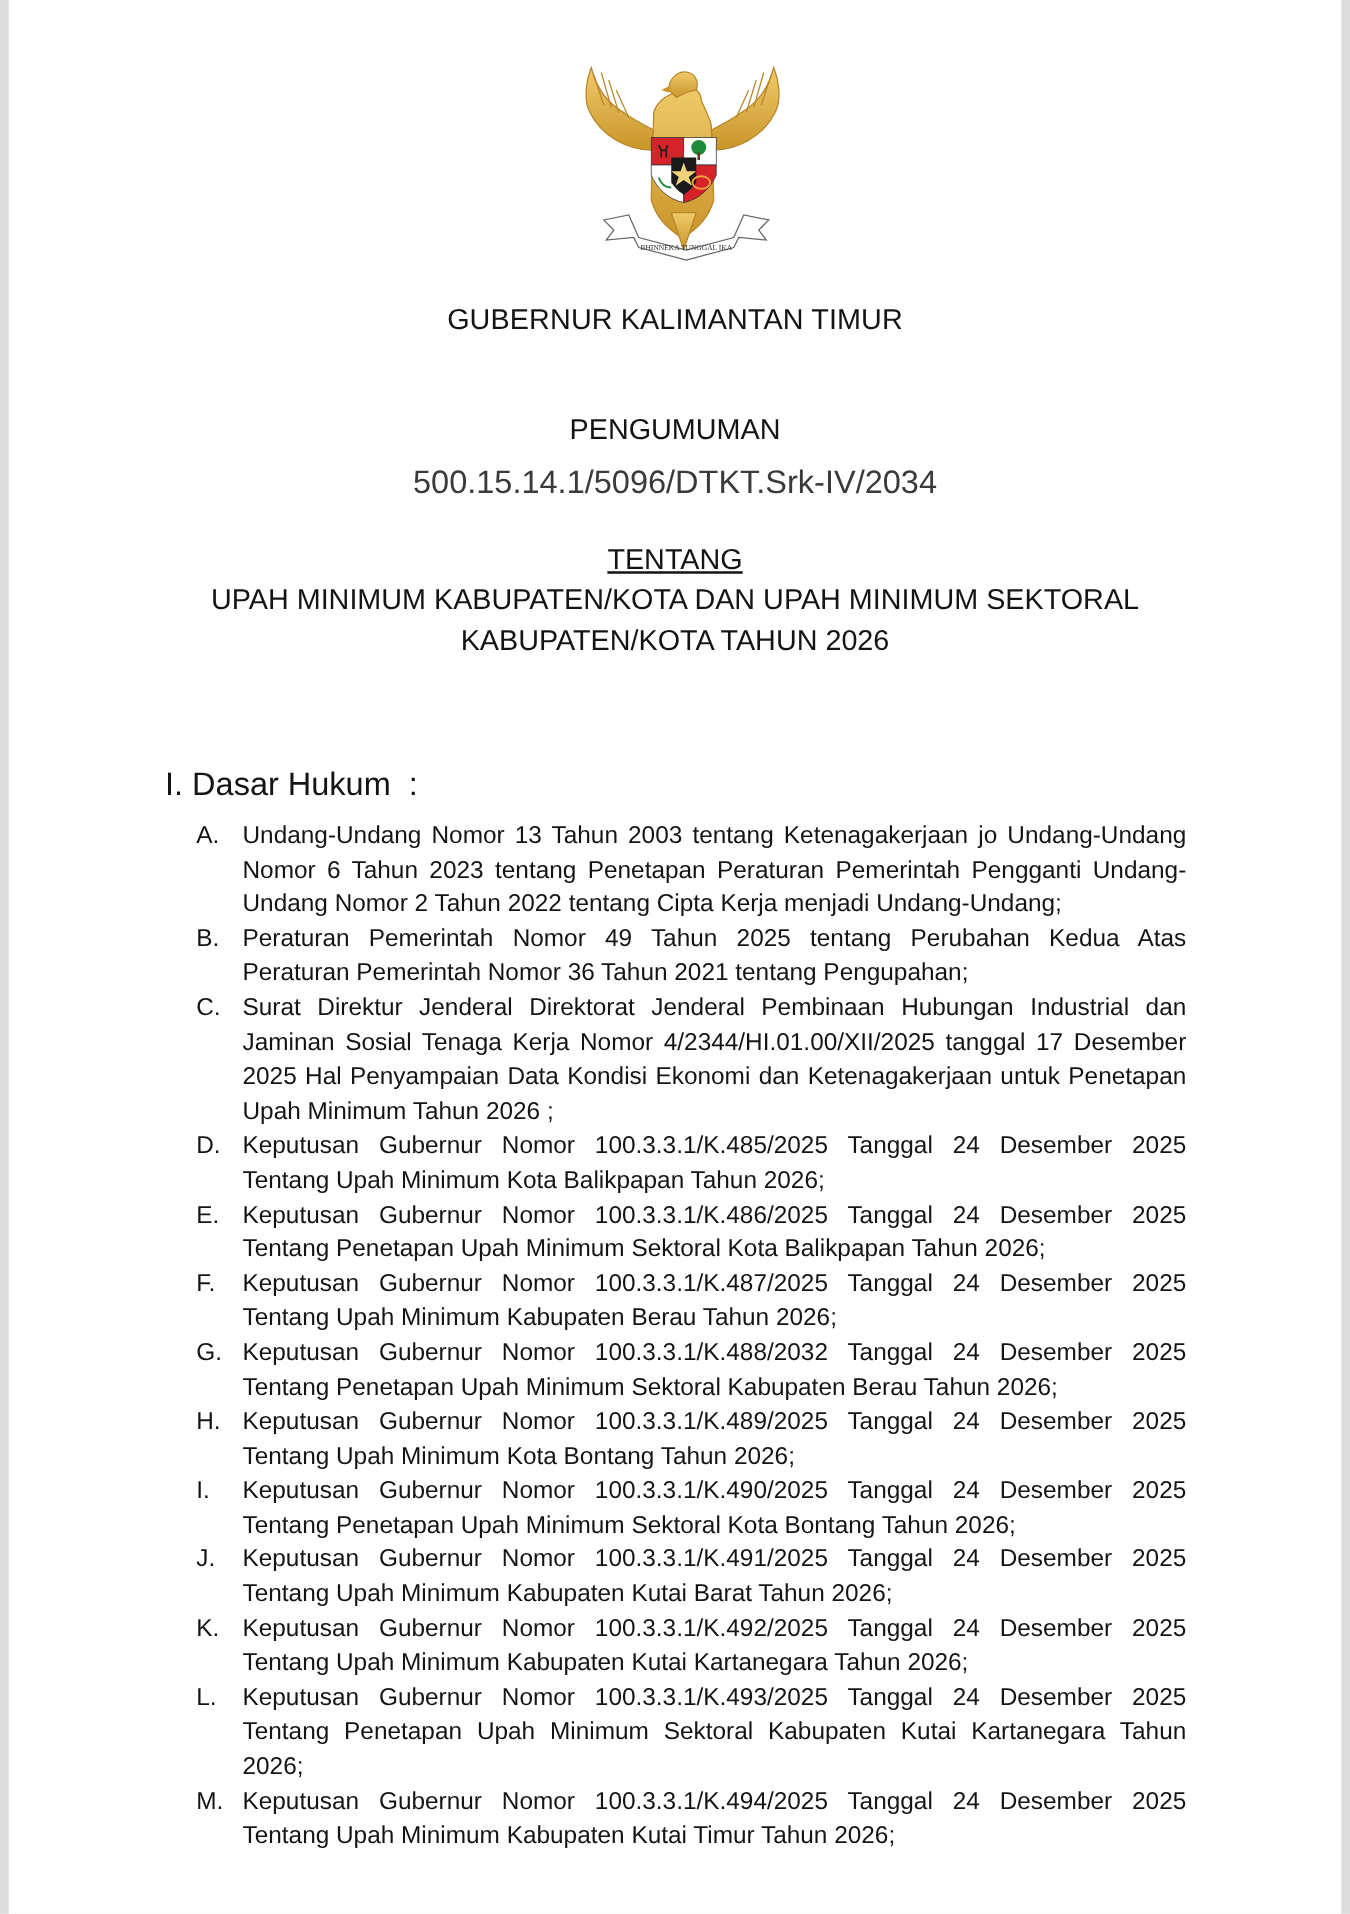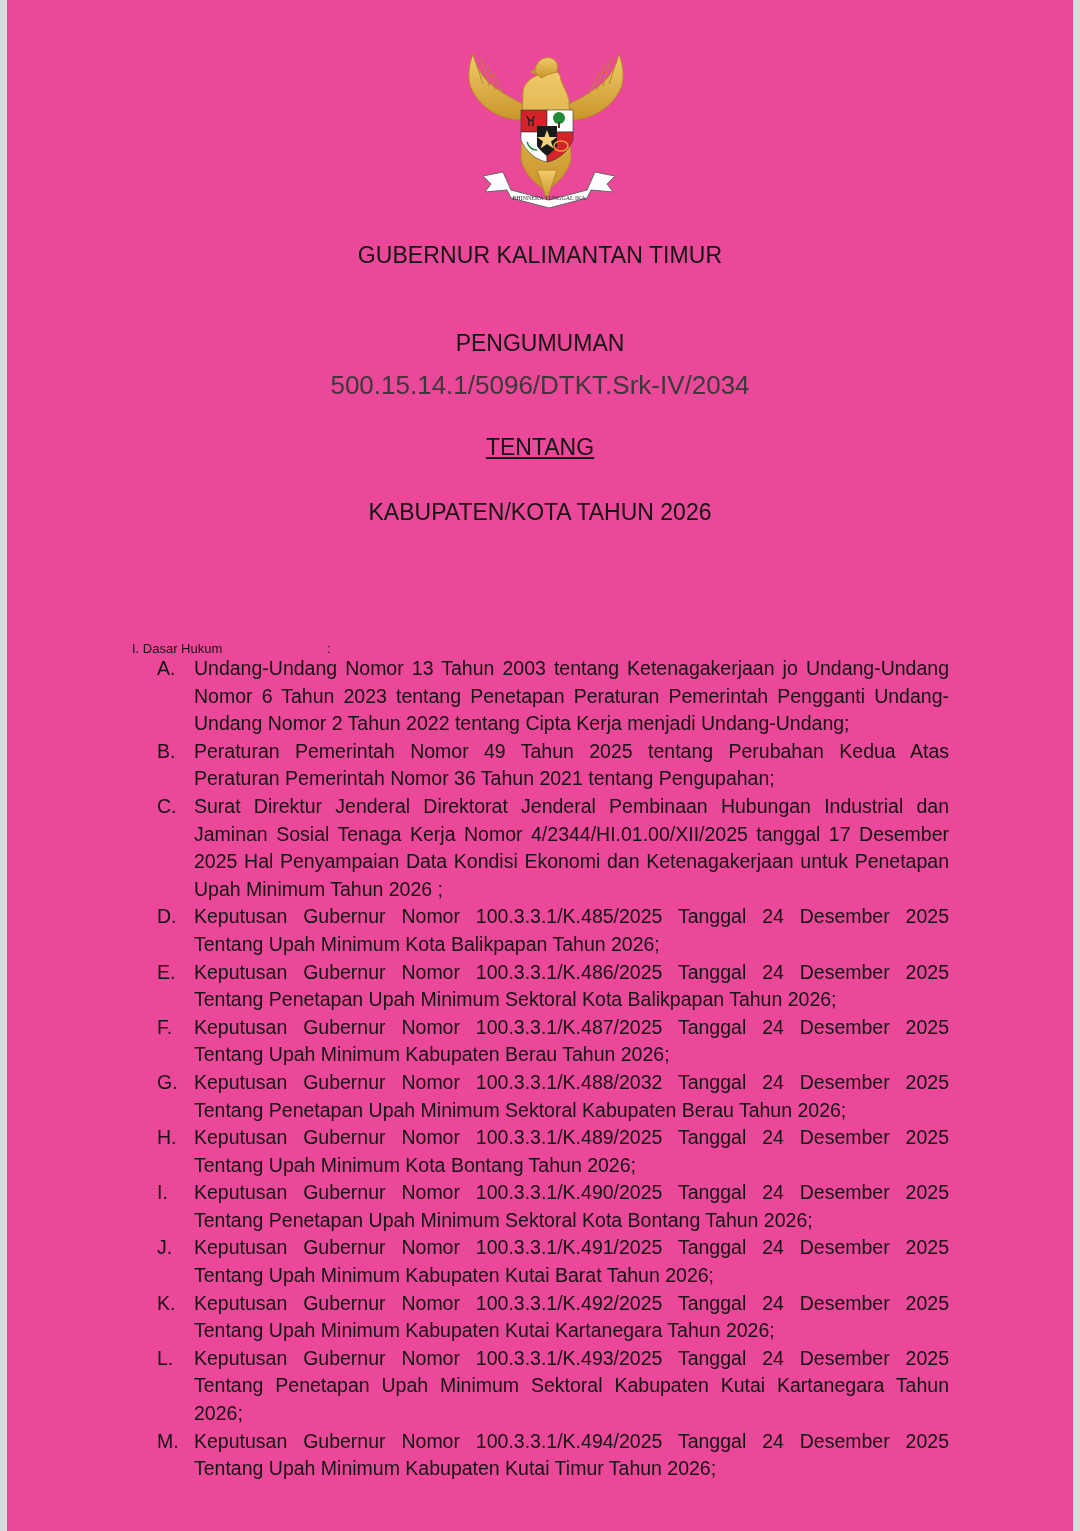--- a/index.html
+++ b/index.html
@@ -4,38 +4,38 @@
   <style>
     html, body { margin: 0; padding: 0; }
     body {
       width: 1080px; height: 1531px; overflow: hidden;
       background: #dcdcdc;
       font-family: "Liberation Sans", sans-serif;
       color: #141414;
     }
     .page {
       position: absolute; left: 7px; top: 0; width: 1066px; height: 1531px;
-      background: #ec4899;
+      background: #ffffff;
     }
     .emblem {
       position: absolute; left: 456px; top: 50px; width: 166px; height: 160px;
     }
     .center-line {
       position: absolute; left: 0; width: 1066px; text-align: center;
       white-space: nowrap;
     }
     .gov-title { top: 242px; font-size: 23px; letter-spacing: 0.1px; }
     .ann-title { top: 330px; font-size: 23px; }
     .ann-number { top: 370px; font-size: 26px; color: #3a3a3a; }
     .tentang { top: 434px; font-size: 23px; text-decoration: underline; }
     .subject-1 { top: 466px; font-size: 23px; }
     .subject-2 { top: 499px; font-size: 23px; }
 
     .section-heading {
-      position: absolute; left: 125px; top: 641px; font-size: 13px;
+      position: absolute; left: 125px; top: 612px; font-size: 26px;
     }
     .section-heading .colon { position: absolute; left: 195px; top: 0; }
 
     .legal-list {
       position: absolute; left: 150px; top: 655px; width: 792px;
       margin: 0; padding: 0; list-style: none;
     }
     .legal-item {
       position: relative; padding-left: 37px;
       font-size: 19.5px; line-height: 27.6px;
@@ -89,20 +89,21 @@
     <g>
       <path d="M20 126 L40 122 L48 140 L86 150 L124 140 L132 122 L152 126 L144 134 L150 142 L128 140 L124 148 L86 158 L48 148 L44 140 L22 142 L28 134 Z" fill="#ffffff" stroke="#666" stroke-width="1"></path>
       <text x="86" y="150" font-size="6" text-anchor="middle" font-family="Liberation Serif, serif" fill="#333">BHINNEKA TUNGGAL IKA</text>
     </g>
   </svg>
 
   <div class="center-line gov-title">GUBERNUR KALIMANTAN TIMUR</div>
   <div class="center-line ann-title">PENGUMUMAN</div>
   <div class="center-line ann-number">500.15.14.1/5096/DTKT.Srk-IV/2034</div>
   <div class="center-line tentang">TENTANG</div>
+  <div class="center-line subject-1">UPAH MINIMUM KABUPATEN/KOTA DAN UPAH MINIMUM SEKTORAL</div>
   <div class="center-line subject-2">KABUPATEN/KOTA TAHUN 2026</div>
 
   <div class="section-heading">
     <span>I. Dasar Hukum</span>
     <span class="colon">:</span>
   </div>
 
   <ol class="legal-list">
     <li class="legal-item">
         <span class="legal-letter">A.</span>

